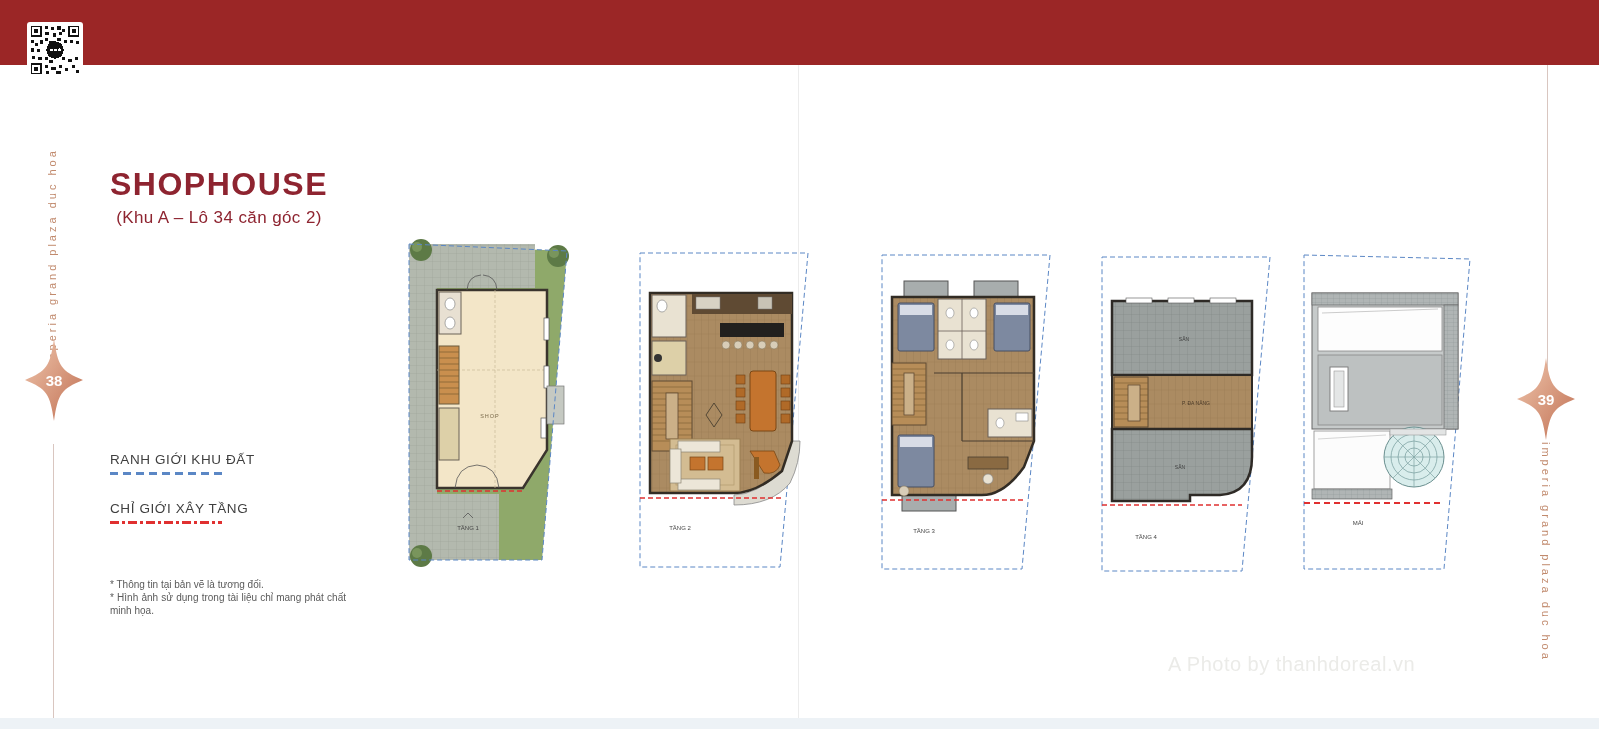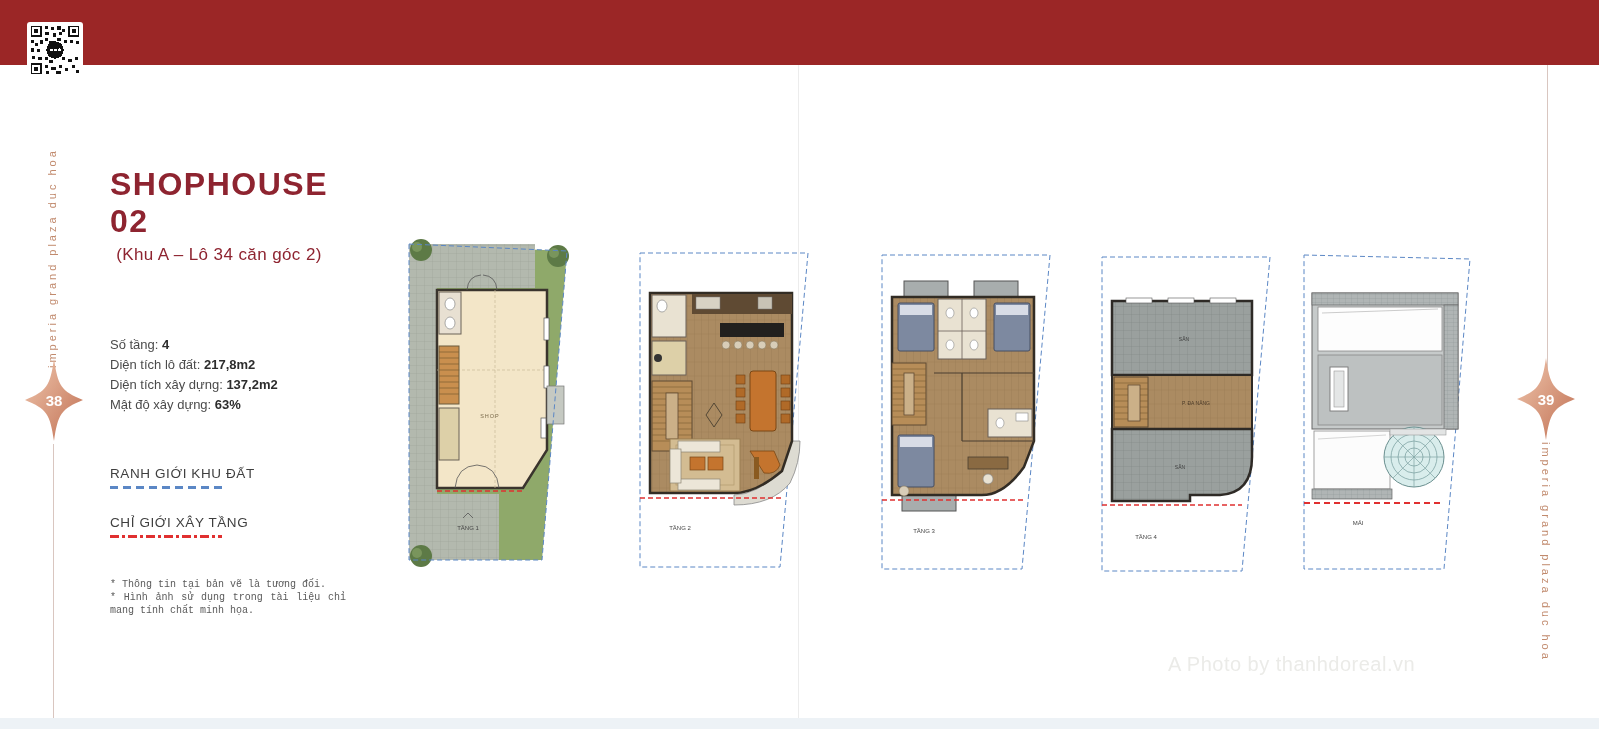--- a/index.html
+++ b/index.html
@@ -16,42 +16,42 @@
   .rule-left{left:53px;top:444px;height:285px;}
   .rule-right{left:1547px;top:65px;height:307px;}
 
   
   .side-text{position:absolute;font-size:11px;letter-spacing:3px;color:#c18a6d;white-space:nowrap;}
   .side-left{left:46px;top:128px;height:240px;writing-mode:vertical-rl;transform:rotate(180deg);}
   .side-right{left:1540px;top:442px;height:280px;writing-mode:vertical-rl;}
 
   
   .star{position:absolute;width:58px;height:82px;}
-  .star-left{left:25px;top:359px;text-align:center;}
+  .star-left{left:25px;top:339px;text-align:center;}
   .star-right{left:1517px;top:358px;text-decoration:underline;}
 
   
   .title-block{position:absolute;left:110px;top:166px;color:#8e2430;}
   .title-line{font-size:32px;font-weight:bold;letter-spacing:1.5px;line-height:37px;}
   .subtitle{font-size:17px;letter-spacing:.4px;margin-top:5px;color:#8e2430;text-align:center;}
 
   
   .specs{position:absolute;left:110px;top:335px;font-size:13px;color:#4b4b4b;line-height:20px;}
   .specs b{color:#2d2d2d;}
 
   
-  .legend{position:absolute;left:110px;top:466px;}
+  .legend{position:absolute;left:110px;top:452px;}
   .legend-item{margin-bottom:26px;}
   .legend-label{font-size:13.5px;color:#3f3f3f;letter-spacing:.6px;}
   .legend-line{margin-top:5px;height:3px;width:112px;}
   .line-blue{height:2.5px;background:repeating-linear-gradient(90deg,#5b87c5 0 8px,transparent 8px 13px);}
   .line-red{background:repeating-linear-gradient(90deg,#e03030 0 9px,transparent 9px 12px,#e03030 12px 15px,transparent 15px 18px);}
 
   
-  .notes{position:absolute;left:110px;top:578px;width:236px;font-size:10px;color:#5a5a5a;line-height:13px;font-family:Liberation Mono, monospace;}
+  .notes{position:absolute;left:110px;top:578px;width:236px;font-size:10px;color:#5a5a5a;line-height:13px;}
   .notes p{margin:0 0 0 0;text-align:justify;}
 
   
   .plan{position:absolute;width:190px;height:335px;}
   .plan svg{width:100%;height:100%;}
   .plan-1{left:393px;top:238px;}
   .plan-2{left:632px;top:243px;}
   .plan-3{left:872px;top:243px;}
   .plan-4{left:1092px;top:243px;}
   .plan-5{left:1292px;top:243px;}
@@ -145,45 +145,38 @@
             <stop offset="1" stop-color="#c06f52"></stop>
       </linearGradient>
         </defs>
       <path d="M29,0 C33,27 36,32 58,41 C36,50 33,55 29,82 C25,55 22,50 0,41 C22,32 25,27 29,0 Z" fill="url(#gradR)"></path>
       <text x="29" y="47" text-anchor="middle" font-size="15" font-weight="bold" fill="#ffffff">39</text>
     </svg>
   </div>
 
   <div class="title-block">
     <div class="title-line">SHOPHOUSE</div>
-    <div class="title-line">02</div>
     <div class="subtitle">(Khu A – Lô 34 căn góc 2)</div>
   </div>
 
-  <div class="specs">
-    <div><span>Số tầng: </span><b>4</b></div>
-    <div><span>Diện tích lô đất: </span><b>217,8m2</b></div>
-    <div><span>Diện tích xây dựng: </span><b>137,2m2</b></div>
-    <div><span>Mật độ xây dựng: </span><b>63%</b></div>
-  </div>
 
   <div class="legend">
     <div class="legend-item">
       <div class="legend-label">RANH GIỚI KHU ĐẤT</div>
       <div class="legend-line line-blue"></div>
     </div>
     <div class="legend-item">
       <div class="legend-label">CHỈ GIỚI XÂY TẦNG</div>
       <div class="legend-line line-red"></div>
     </div>
   </div>
 
   <div class="notes">
     <p>* Thông tin tại bản vẽ là tương đối.</p>
-    <p>* Hình ảnh sử dụng trong tài liệu chỉ mang tính chất minh họa.</p>
+    <p>* Hình ảnh sử dụng trong tài liệu chỉ mang phát chất minh họa.</p>
   </div>
 
   <div class="plan plan-1">
     <svg viewBox="0 0 190 335">
       <defs>
         <pattern id="p1tile" width="8" height="8" patternUnits="userSpaceOnUse">
           <rect width="8" height="8" fill="#b3b9ae"></rect>
             <path d="M8,0V8M0,8H8" stroke="#9aa096" stroke-width="0.6" fill="none"></path>
         </pattern>
       </defs>

